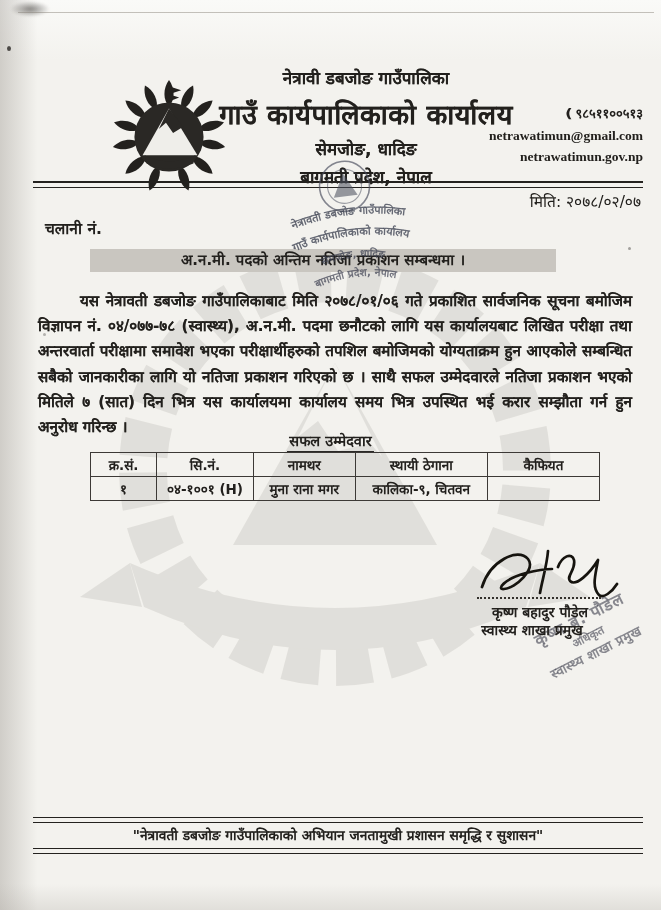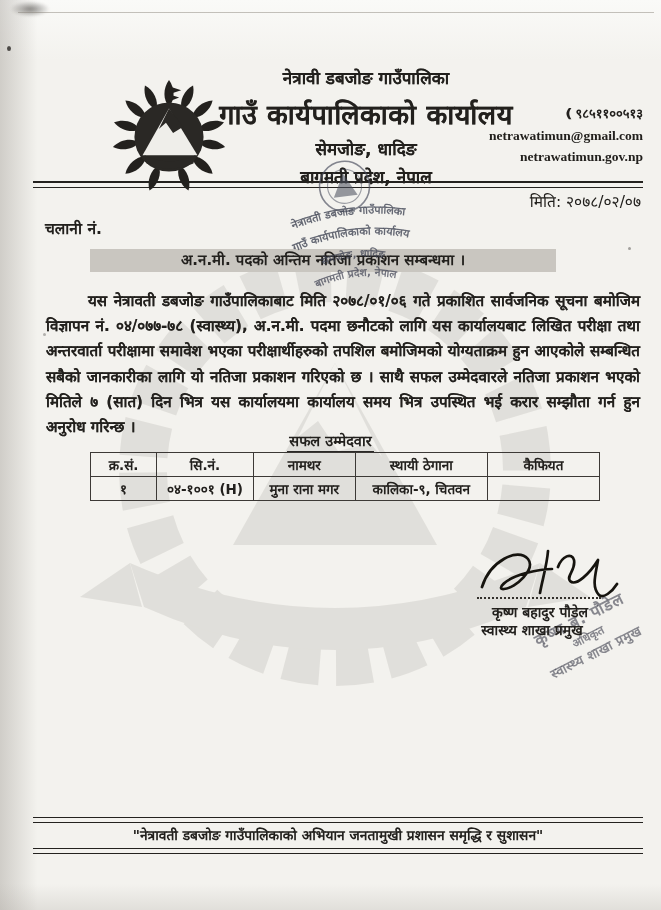--- a/index.html
+++ b/index.html
@@ -40,21 +40,21 @@
   .date-line { position:absolute; right:20px; top:190px; font-size:15.5px; font-weight:normal; z-index:2; }
   .dispatch  { position:absolute; left:45px; top:217px; font-size:15.5px; font-weight:bold; z-index:2; }
 
   
   .office-stamp { position:absolute; left:245px; top:156px; width:210px; height:150px;
     transform:rotate(-7deg); z-index:3; }
 
   .subject { position:absolute; left:90px; top:249px; width:466px; height:23px; line-height:23px;
     background:#c9c6c0; text-align:center; font-size:15px; font-weight:bold; z-index:2; }
 
-  .body-par { position:absolute; left:46px; top:289px; width:594px; font-size:15.2px; line-height:25.2px;
+  .body-par { position:absolute; left:38px; top:289px; width:594px; font-size:15.2px; line-height:25.2px;
     text-align:justify; text-indent:42px; font-weight:600; z-index:2;
     text-shadow:0 0 0.4px rgba(35,32,28,0.55); }
 
   .tbl-title-wrap { position:absolute; left:0; top:430px; width:661px; text-align:center; z-index:2; }
   .tbl-title { display:inline-block; font-size:14.5px; font-weight:bold;
     border-bottom:1.6px solid #2b2927; padding:0 2px 1px; }
   .res-table { position:absolute; left:75px; top:452px; width:510px; border-collapse:collapse;
     font-size:13.5px; z-index:2;margin-left:15px; }
   .res-table th, .res-table td { border:1.3px solid #3c3936; text-align:center; padding:2px 4px; height:19px; }
   .res-table th { font-weight:bold; }

